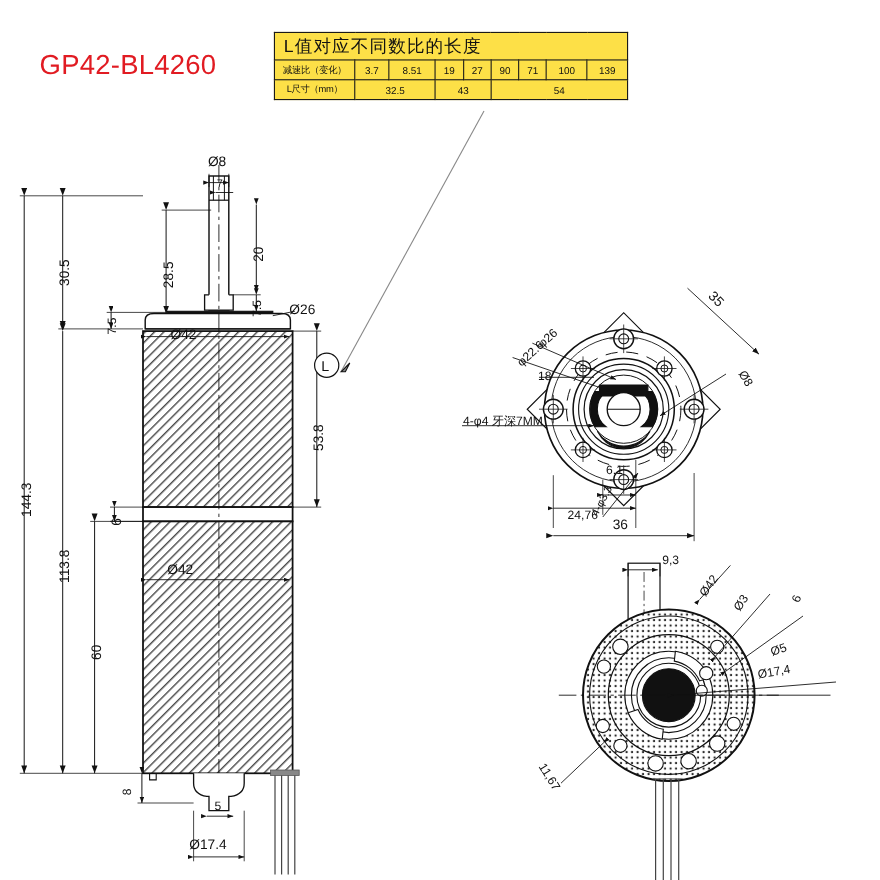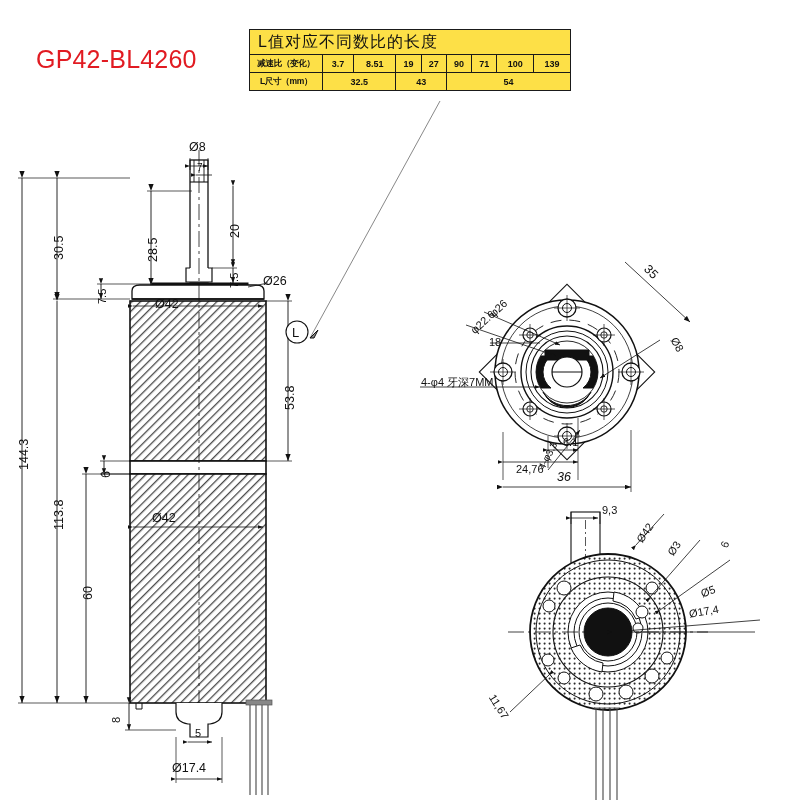--- a/index.html
+++ b/index.html
@@ -28,21 +28,21 @@
     left:249px; top:29px;
     width:322px;
     border-collapse:collapse;
     background:#fde047;
     font-size:9px;
   }
   .tbl td{
     border:1px solid #1a1a1a;
     text-align:center;
     color:#111;
-    font-weight:bold;
+    font-weight:normal;
     padding:0;
     height:17px;
   }
   .tbl td.hdr{
     font-size:16px;
     font-weight:normal;
     height:24px;
     text-align:left;
     padding-left:8px;
     letter-spacing:1px;
@@ -376,23 +376,23 @@
   <div class="dim" style="left:172px;top:761px;">Ø17.4</div>
   <div class="dim" style="left:292px;top:325px;font-size:13px;">L</div>
 
   <div class="dim rotn" style="left:651px;top:262px;transform:rotate(45deg);">35</div>
   <div class="dim rotn sm" style="left:487px;top:310px;transform:rotate(-42deg);">φ26</div>
   <div class="dim rotn sm" style="left:468px;top:327px;transform:rotate(-42deg);">φ22.6</div>
   <div class="dim sm" style="left:489px;top:336px;">18</div>
   <div class="dim sm" style="left:421px;top:375px;">4-φ4 牙深7MM</div>
   <div class="dim rotn sm" style="left:679px;top:335px;transform:rotate(60deg);">Ø8</div>
   <div class="dim rotn xs" style="left:536px;top:466px;transform:rotate(-62deg);">4-φ3.3</div>
-  <div class="dim sm" style="left:551px;top:436px;margin-left:12px;">6.1</div>
+  <div class="dim sm" style="left:551px;top:422px;">6.1</div>
   <div class="dim sm" style="left:516px;top:463px;">24,76</div>
-  <div class="dim" style="left:557px;top:470px;font-style:italic;">36</div>
+  <div class="dim" style="left:557px;top:470px;">36</div>
 
   <div class="dim sm" style="left:579px;top:504px;margin-left:23px;">9,3</div>
   <div class="dim rotn sm" style="left:634px;top:538px;transform:rotate(-56deg);">Ø42</div>
   <div class="dim rotn sm" style="left:665px;top:551px;transform:rotate(-56deg);">Ø3</div>
   <div class="dim rotn sm" style="left:718px;top:545px;transform:rotate(-68deg);">6</div>
   <div class="dim rotn sm" style="left:699px;top:588px;transform:rotate(-20deg);">Ø5</div>
   <div class="dim rotn sm" style="left:688px;top:608px;transform:rotate(-10deg);">Ø17,4</div>
   <div class="dim rotn sm" style="left:497px;top:692px;transform:rotate(58deg);">11,67</div>
 
 </div>

